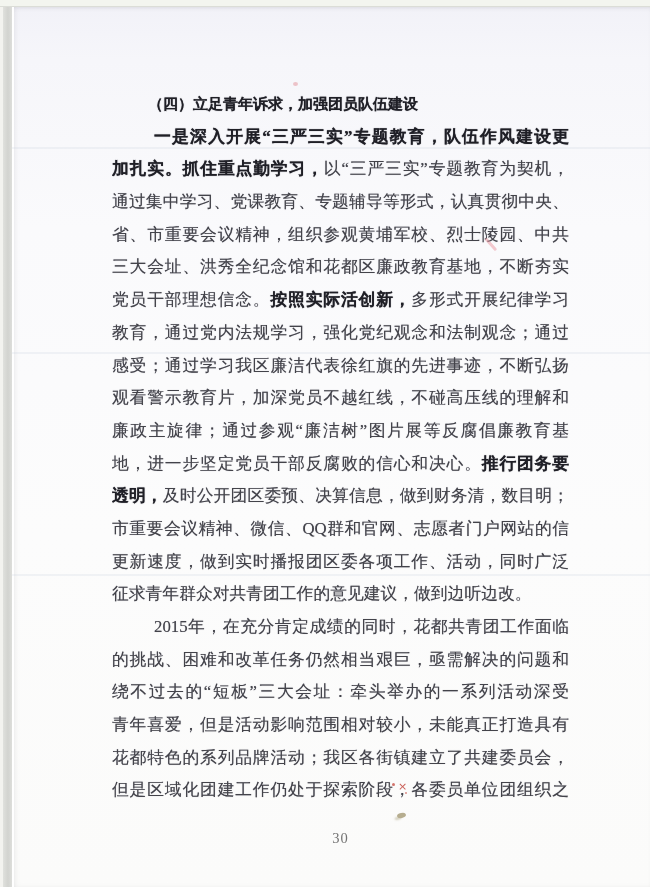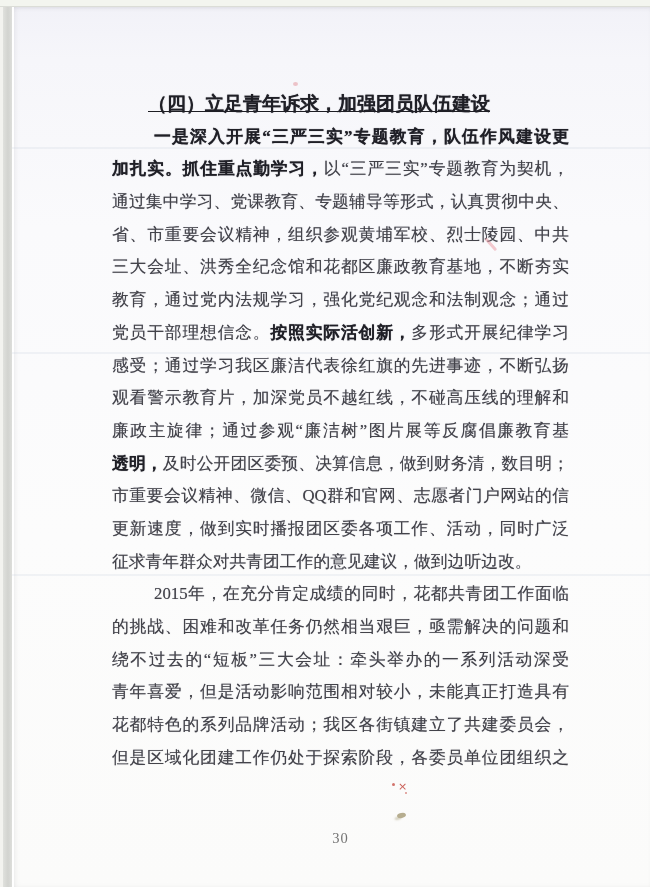--- a/index.html
+++ b/index.html
@@ -56,24 +56,23 @@
   }
   .line {
     height: 32.7px; line-height: 32.7px;
     overflow: hidden;
     text-align: justify;
     text-shadow: 0 0 0.7px rgba(70,70,85,0.55);
   }
   .line.stretch { text-align-last: justify; }
   .line.indent { text-indent: 42px; }
   .line.heading {
-    font-size: 19px; font-weight: 700; color: #1e1e24;
+    font-size: 15px; font-weight: 700; color: #1e1e24;
     text-indent: 36px;
     text-shadow: 0 0 0.8px rgba(25,25,35,0.8);
-    text-decoration: underline;
   }
   .seg.bold {
     font-weight: 700; color: #1f1f26;
     text-shadow: 0 0 0.8px rgba(25,25,35,0.8);
   }
 
   
   .footer {
     position: absolute; left: 112px; top: 830px; width: 457px;
     text-align: center; font-size: 14.5px; color: #737373;
@@ -126,25 +125,26 @@
     <div class="streak s3"></div>
   </div>
 
   <div class="content">
       <div class="line heading indent"><span class="seg bold">（四）立足青年诉求，加强团员队伍建设</span></div>
       <div class="line indent stretch"><span class="seg bold">一是深入开展“三严三实”专题教育，队伍作风建设更</span></div>
       <div class="line stretch"><span class="seg bold">加扎实。抓住重点勤学习，</span><span class="seg">以“三严三实”专题教育为契机，</span></div>
       <div class="line stretch"><span class="seg">通过集中学习、党课教育、专题辅导等形式，认真贯彻中央、</span></div>
       <div class="line stretch"><span class="seg">省、市重要会议精神，组织参观黄埔军校、烈士陵园、中共</span></div>
       <div class="line stretch"><span class="seg">三大会址、洪秀全纪念馆和花都区廉政教育基地，不断夯实</span></div>
+      <div class="line stretch"><span class="seg">党员干部理想信念。</span><span class="seg bold">按照实际活创新，</span><span class="seg">多形式开展纪律学习</span></div>
       <div class="line stretch"><span class="seg">教育，通过党内法规学习，强化党纪观念和法制观念；通过</span></div>
-      <div class="line stretch"><span class="seg">党员干部理想信念。</span><span class="seg bold">按照实际活创新，</span><span class="seg">多形式开展纪律学习</span></div>
       <div class="line stretch"><span class="seg">感受；通过学习我区廉洁代表徐红旗的先进事迹，不断弘扬</span></div>
       <div class="line stretch"><span class="seg">观看警示教育片，加深党员不越红线，不碰高压线的理解和</span></div>
       <div class="line stretch"><span class="seg">廉政主旋律；通过参观“廉洁树”图片展等反腐倡廉教育基</span></div>
+      <div class="line stretch"><span class="seg">地，进一步坚定党员干部反腐败的信心和决心。</span><span class="seg bold">推行团务要</span></div>
       <div class="line stretch"><span class="seg bold">透明，</span><span class="seg">及时公开团区委预、决算信息，做到财务清，数目明；</span></div>
       <div class="line stretch"><span class="seg">市重要会议精神、微信、QQ群和官网、志愿者门户网站的信息</span></div>
       <div class="line stretch"><span class="seg">更新速度，做到实时播报团区委各项工作、活动，同时广泛</span></div>
       <div class="line"><span class="seg">征求青年群众对共青团工作的意见建议，做到边听边改。</span></div>
       <div class="line indent stretch"><span class="seg">2015年，在充分肯定成绩的同时，花都共青团工作面临</span></div>
       <div class="line stretch"><span class="seg">的挑战、困难和改革任务仍然相当艰巨，亟需解决的问题和</span></div>
       <div class="line stretch"><span class="seg">绕不过去的“短板”三大会址：牵头举办的一系列活动深受</span></div>
       <div class="line stretch"><span class="seg">青年喜爱，但是活动影响范围相对较小，未能真正打造具有</span></div>
       <div class="line stretch"><span class="seg">花都特色的系列品牌活动；我区各街镇建立了共建委员会，</span></div>
       <div class="line stretch"><span class="seg">但是区域化团建工作仍处于探索阶段，各委员单位团组织之</span></div>

